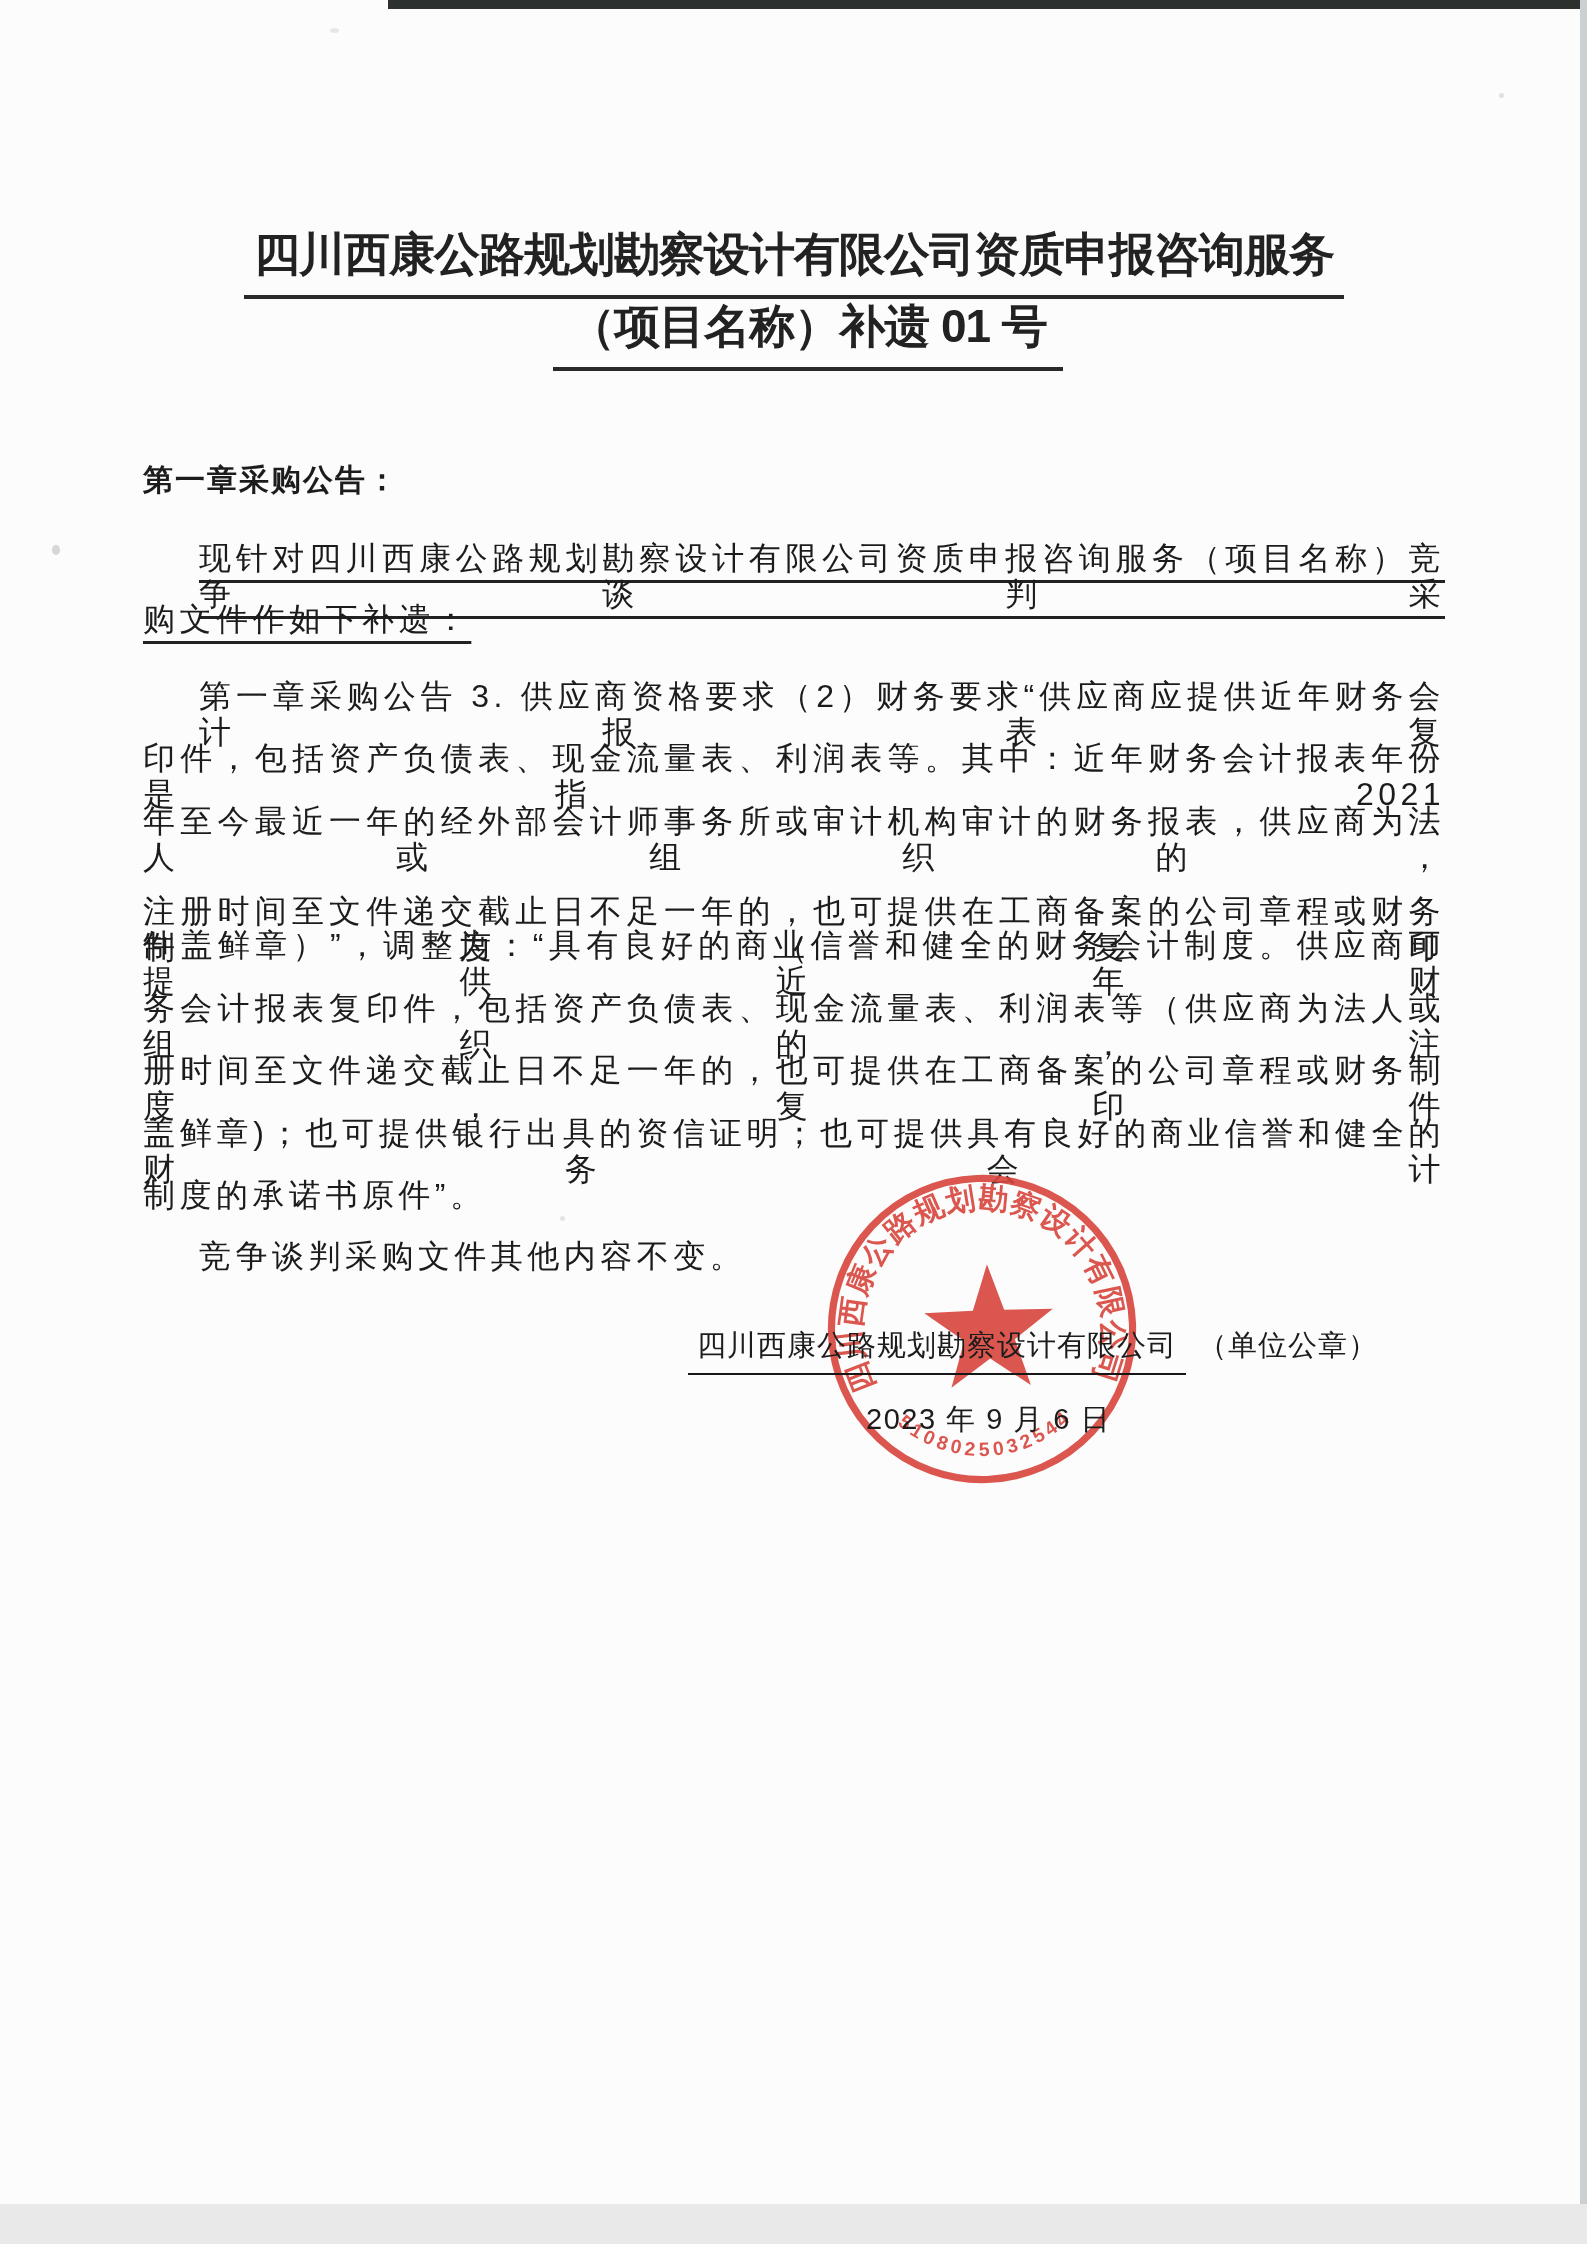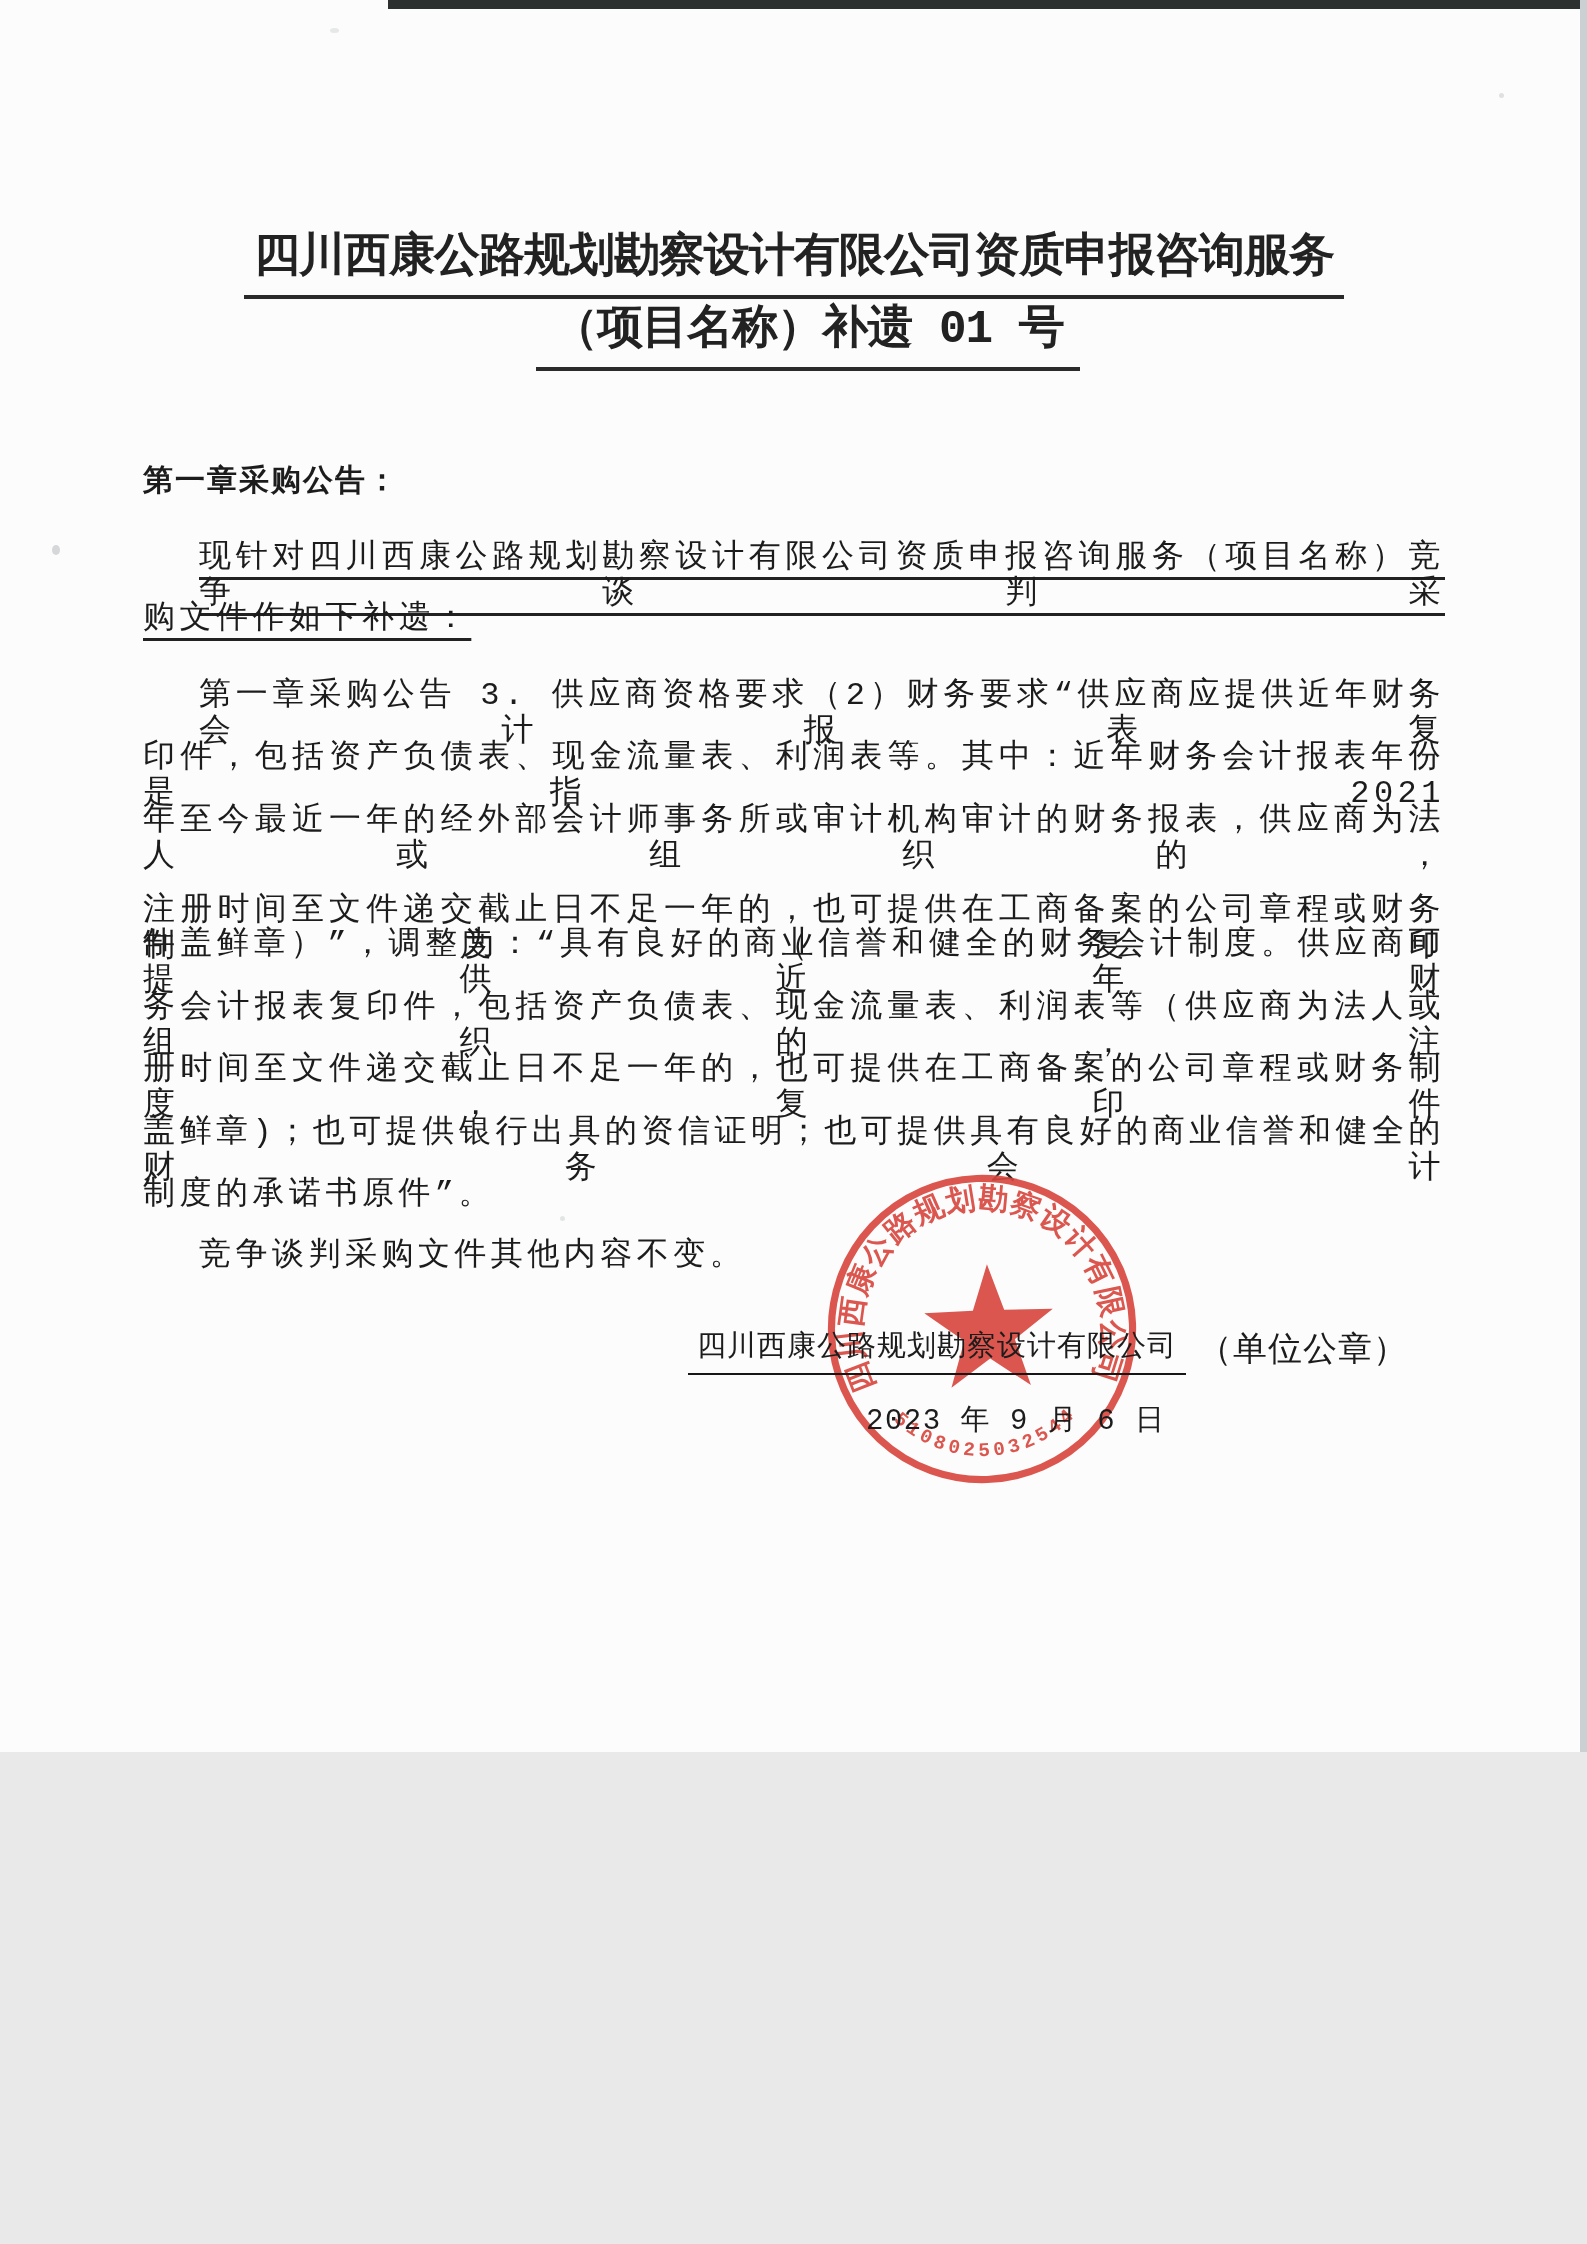--- a/index.html
+++ b/index.html
@@ -1,19 +1,19 @@
 <!DOCTYPE html>
 <html><head>
 <meta charset="utf-8">
 <style>
   html,body{margin:0;padding:0;background:#e9e9e9;}
   .page{
-    position:relative; width:1587px; height:1752px; overflow:hidden;
+    position:relative; width:1587px; height:2204px; overflow:hidden;
     background:#fcfcfc; color:#1c1c1c;
-    font-family:Liberation Mono, monospace;
+    font-family:Liberation Sans, sans-serif;
   }
   
   .edge-top{position:absolute;left:388px;top:0;width:1199px;height:9px;background:#2c3130;}
   .edge-right{position:absolute;left:1580px;top:0;width:7px;height:2244px;background:#cbd0d3;}
   .edge-bottom{position:absolute;left:0;top:2237px;width:1587px;height:7px;background:#d3d7da;}
   .speck{position:absolute;background:#b4b8b9;border-radius:50%;opacity:.55;}
 
   
   .title{position:absolute;left:143px;width:1302px;text-align:center;font-weight:bold;
          font-size:46px;letter-spacing:-1px;color:#222;}
@@ -25,21 +25,21 @@
   .salutation{position:absolute;left:143px;top:460px;font-size:30px;font-weight:bold;letter-spacing:2px;}
   .line{position:absolute;left:143px;width:1302px;font-size:32px;line-height:36px;
         letter-spacing:.14em;text-align:justify;text-align-last:justify;}
   .line.left{text-align:center;text-align-last:left;}
   .line.ind{padding-left:56px;width:1246px;}
   .line.ul{text-decoration:underline;text-decoration-thickness:2.5px;text-underline-offset:11px;text-decoration-color:#222;}
 
   
   .sig-company{position:absolute;left:688px;top:1326px;font-size:29px;letter-spacing:1px;
                border-bottom:2.5px solid #161616;padding:0 9px 7px;z-index:3;}
-  .sig-note{position:absolute;left:1198px;top:1326px;font-size:34px;letter-spacing:1px;z-index:3;}
+  .sig-note{position:absolute;left:1198px;top:1326px;font-size:29px;letter-spacing:1px;z-index:3;}
   .sig-date{position:absolute;left:866px;top:1400px;font-size:29px;letter-spacing:1.5px;z-index:3;}
 
   
   .stamp{position:absolute;left:813px;top:1160px;width:338px;height:338px;opacity:.9;
          transform:rotate(-2deg);z-index:2;}
   .seal-arc-text{font-size:29px;font-weight:bold;letter-spacing:1px;}
   .seal-num{font-size:19px;font-weight:bold;letter-spacing:4px;}
 </style>
 </head>
 <body>

